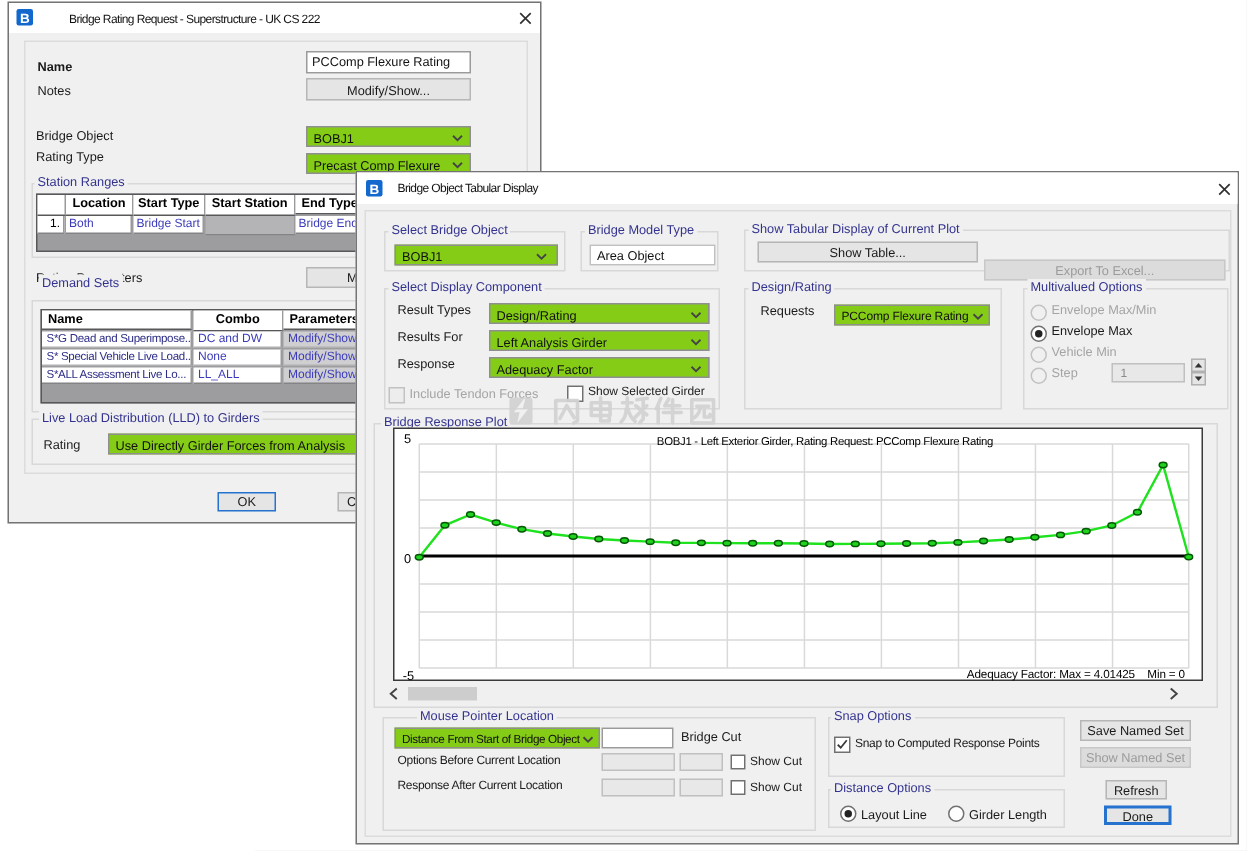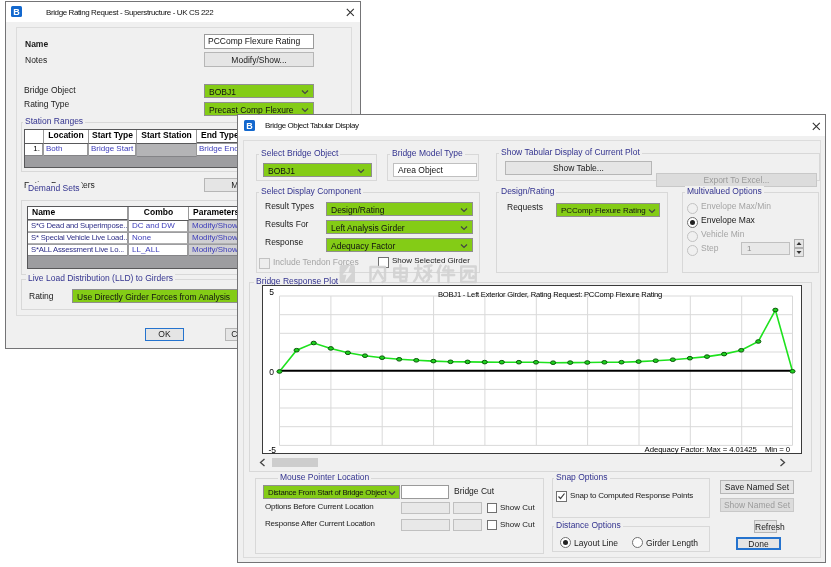--- a/index.html
+++ b/index.html
@@ -312,21 +312,21 @@
 
   <div class="gb" style="left:314px;top:411px;width:158px;height:26px;"></div>
   <div class="glbl" style="left:316px;top:405px;">Distance Options</div>
   <div class="rad radon" style="left:322px;top:422px;"></div>
   <div class="lbl" style="left:336px;top:423px;">Layout Line</div>
   <div class="rad" style="left:394px;top:422px;"></div>
   <div class="lbl" style="left:408px;top:423px;">Girder Length</div>
 
   <div class="btn" style="left:482px;top:365px;width:74px;height:14px;line-height:13px;">Save Named Set</div>
   <div class="btnd" style="left:482px;top:383px;width:74px;height:14px;line-height:13px;">Show Named Set</div>
-  <div class="btn" style="left:516px;top:405px;width:23px;height:13px;line-height:12px;">Refresh</div>
+  <div class="btn" style="left:499px;top:405px;width:41px;height:13px;line-height:12px;">Refresh</div>
   <div class="btn" style="left:498px;top:422px;width:45px;height:13px;line-height:10px;border:2px solid #2573ce;">Done</div>
 </div>
 
 <svg width="150" height="24" style="position:absolute;left:337px;top:262px;z-index:50;" viewBox="0 0 150 24">
   <g fill="rgba(210,210,210,0.95)">
     <path d="M4.8 3 h11 a2.2 2.2 0 0 1 2.2 2.2 v13.6 a2.2 2.2 0 0 1 -2.2 2.2 h-11 a2.2 2.2 0 0 1 -2.2 -2.2 v-13.6 a2.2 2.2 0 0 1 2.2 -2.2 z M12.2 4 L5.6 12.8 h3.8 L7.8 20 L15.2 10.6 h-3.8 L13.2 4 z" fill-rule="evenodd"></path>
   </g>
   <g stroke="rgba(210,210,210,0.95)" stroke-width="2.4" fill="none" stroke-linecap="round" stroke-linejoin="round">
     <path d="M33.5 5 V20 M33.5 5 H48 V18.5 l-2.5 1.5 M40.8 8.5 l-4.5 8.5 M40.8 8.5 l5 8"></path>
     <path d="M57.2 6.5 h12.5 v8.5 h-12.5 z M57.2 10.75 h12.5 M63.4 3.2 V18.7 h5.8 v-2.2"></path>

